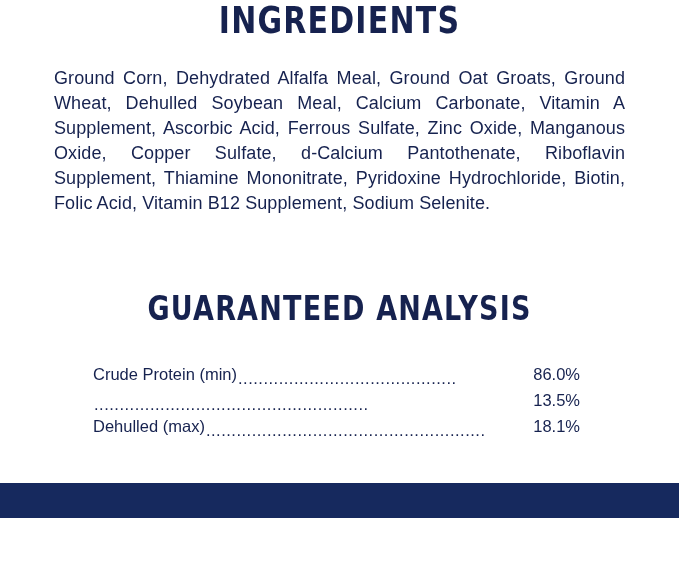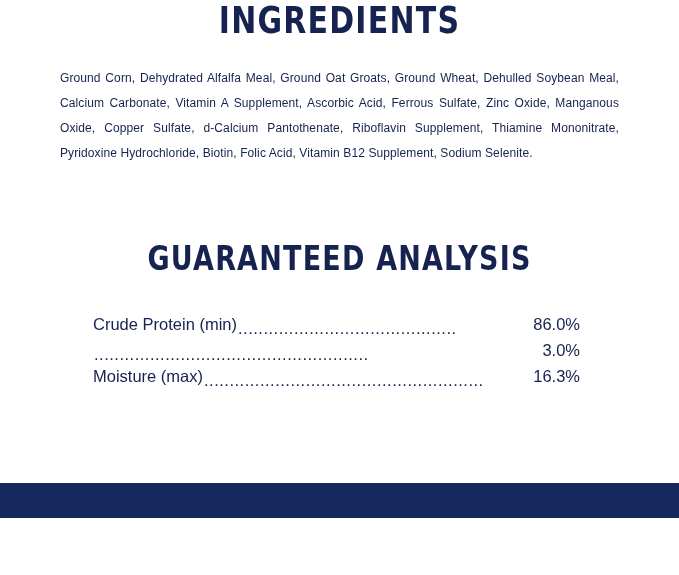--- a/index.html
+++ b/index.html
@@ -30,25 +30,25 @@
     text-transform: uppercase;
     transform: scaleY(1.22);
     transform-origin: center top;
   }
   #ingredients-heading {
     font-size: 30px;
     line-height: 30px;
     padding-top: 2px;
   }
   .ingredients-body {
-    margin: 12px;
+    margin: 6px;
     padding: 0 48px 0 48px;
     text-align: justify;
     text-align-last: left;
-    font-size: 12px;
+    font-size: 18px;
     line-height: 25px;
     color: #16224f;
     letter-spacing: 0.1px;
   }
   #ingredients-block {
     margin-top: 34px;
   }
   #analysis-heading {
     font-size: 27px;
     line-height: 27px;
@@ -106,23 +106,23 @@
   <div class="heading" id="analysis-heading">Guaranteed Analysis</div>
 
   <ul class="analysis-list">
     <li class="analysis-row">
       <span class="analysis-label">Crude Protein (min)</span>
       <span class="dots">...........................................</span>
       <span class="analysis-value">86.0%</span>
     </li>
     <li class="analysis-row">
       <span class="dots">......................................................</span>
-      <span class="analysis-value">3.0%</span>
+      <span class="analysis-value">13.5%</span>
     </li>
     <li class="analysis-row">
-      <span class="analysis-label">Moisture (max)</span>
+      <span class="analysis-label">Dehulled (max)</span>
       <span class="dots">.......................................................</span>
-      <span class="analysis-value">16.3%</span>
+      <span class="analysis-value">18.1%</span>
     </li>
   </ul>
 
   <div class="footer-bar"></div>
 </div>
 
 </body></html>

